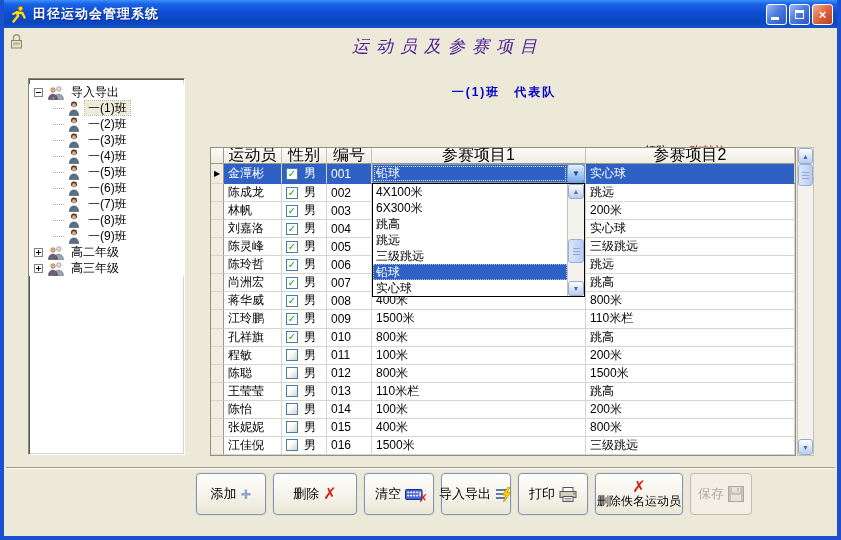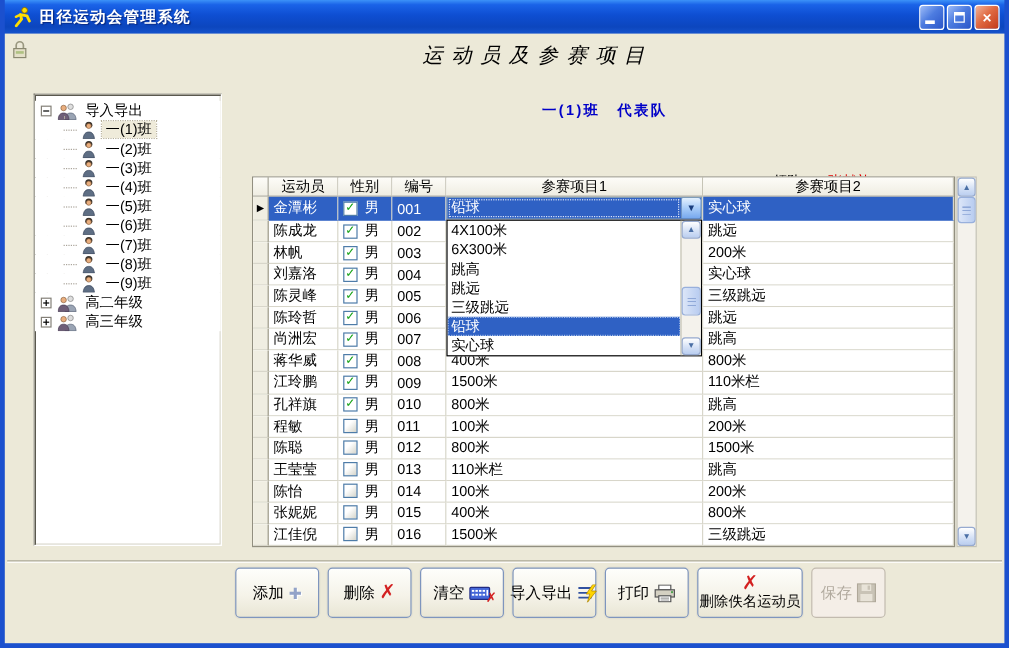--- a/index.html
+++ b/index.html
@@ -13,21 +13,21 @@
   .tb-btns{margin-left:auto;display:flex;gap:2px;}
   .tb-btn{width:21px;height:21px;border:1px solid #fff;border-radius:3px;display:flex;align-items:center;justify-content:center;cursor:pointer;position:relative;}
   .tb-btn.min,.tb-btn.max{background:linear-gradient(135deg,#9DBCF8 0%,#4D7CE0 45%,#2A55C8 100%);}
   .tb-btn.close{background:linear-gradient(135deg,#F2B49A 0%,#E06A42 45%,#C2391A 100%);color:#fff;font-weight:bold;font-size:13px;}
   .glyph-min{position:absolute;left:4px;bottom:4px;width:8px;height:3px;background:#fff;}
   .glyph-max{width:9px;height:9px;border:1px solid #fff;border-top-width:3px;}
   .client{position:relative;width:833px;height:508px;background:#ECE9D8;overflow:hidden;}
 
   .lock{position:absolute;left:5px;top:5px;}
   .page-title{position:absolute;left:0;top:7px;width:100%;text-align:center;padding-left:55px;
-    font-family:"DejaVu Serif","Liberation Serif",serif;font-style:italic;font-size:17px;letter-spacing:7px;color:#000000;}
+    font-family:"DejaVu Serif","Liberation Serif",serif;font-style:italic;font-size:17px;letter-spacing:7px;color:#4c1d95;}
 
   
   .tree-panel{position:absolute;left:24px;top:50px;width:157px;height:377px;background:#fff;
     border:1px solid #8A887C;border-right-color:#fff;border-bottom-color:#fff;
     box-shadow:inset 1px 1px 0 #5A584E, inset -1px -1px 0 #D8D6CA;padding:5px 0 0 0;overflow:hidden;}
   #tree{position:relative;}
   #tree::before{content:'';position:absolute;left:10px;top:10px;height:178px;border-left:1px dotted #AAA49A;}
   .tree-row{display:flex;align-items:center;height:16px;font-size:12px;color:#000;cursor:pointer;white-space:nowrap;position:relative;background:#fff;}
   .tree-row.root{padding-left:5px;}
   .tree-row.child{padding-left:38px;}
@@ -44,21 +44,21 @@
   
   .team-title{position:absolute;left:185px;top:56px;width:630px;text-align:center;
     font-size:12px;font-weight:bold;color:#0000C8;letter-spacing:2px;}
   .leader{position:absolute;left:640px;top:80px;font-size:12px;color:#000;margin-top:35px;}
   .leader-name{color:#DD0000;margin-left:10px;}
 
   
   .table{position:absolute;left:206px;top:119px;width:586px;height:309px;background:#fff;
     border:1px solid #928F80;}
   .thead{height:16px;display:grid;grid-template-columns:13px 58px 45px 45px 214px 1fr;}
-  .th{font-size:12px;display:flex;align-items:center;justify-content:center;
+  .th{font-size:16px;display:flex;align-items:center;justify-content:center;
     background:linear-gradient(180deg,#FDFCF8,#EFEDE2);border-right:1px solid #C6C4B6;border-bottom:1px solid #9C9A8A;overflow:hidden;}
   .th.ind{border-right:1px solid #9C9A8A;}
   .tbody{height:calc(100% - 16px);display:flex;flex-direction:column;}
   .tr{flex:1;display:grid;grid-template-columns:13px 58px 45px 45px 214px 1fr;background:#fff;}
   .td{font-size:12px;display:flex;align-items:center;padding-left:4px;border-right:1px solid #D8D6CA;border-bottom:1px solid #D8D6CA;overflow:hidden;white-space:nowrap;color:#000;}
   .td.ind{background:#F0EEE2;border-right:1px solid #9C9A8A;padding:0;justify-content:center;}
   .rowptr{font-size:8px;color:#000;}
   .tr.sel .td:not(.ind){background:#2F61C4;color:#fff;border-bottom-color:#2F61C4;}
   .cb{width:12px;height:12px;flex:none;border:1px solid #4E7CA8;background:#fff;margin-right:6px;
     display:inline-flex;align-items:center;justify-content:center;font-size:10px;font-weight:bold;color:#17A317;line-height:1;}
@@ -485,21 +485,21 @@
         <div class="sb-btn">▼</div>
       </div>
     </div>
 
     <div class="groove"></div>
     <div class="btnbar" id="btnbar">
         <button class="btn" style="width: 70px;">
           <span class="b-label">添加</span>
           <span class="b-icon ic-plus">✚</span>
         </button>
-        <button class="btn" style="width: 70px;">
+        <button class="btn" style="width: 84px;">
           <span class="b-label">删除</span>
           <span class="b-icon ic-x">✗</span>
         </button>
         <button class="btn" style="width: 70px;">
           <span class="b-label">清空</span>
           <span class="b-icon ic-rel">
             <svg width="18" height="13" viewBox="0 0 18 13">
               <rect x="0.5" y="1.5" width="16.5" height="10" rx="1" fill="#4466D8" stroke="#202A80"></rect>
               <g fill="#fff">
                 <rect x="2.2" y="3.6" width="2" height="1.6"></rect>

